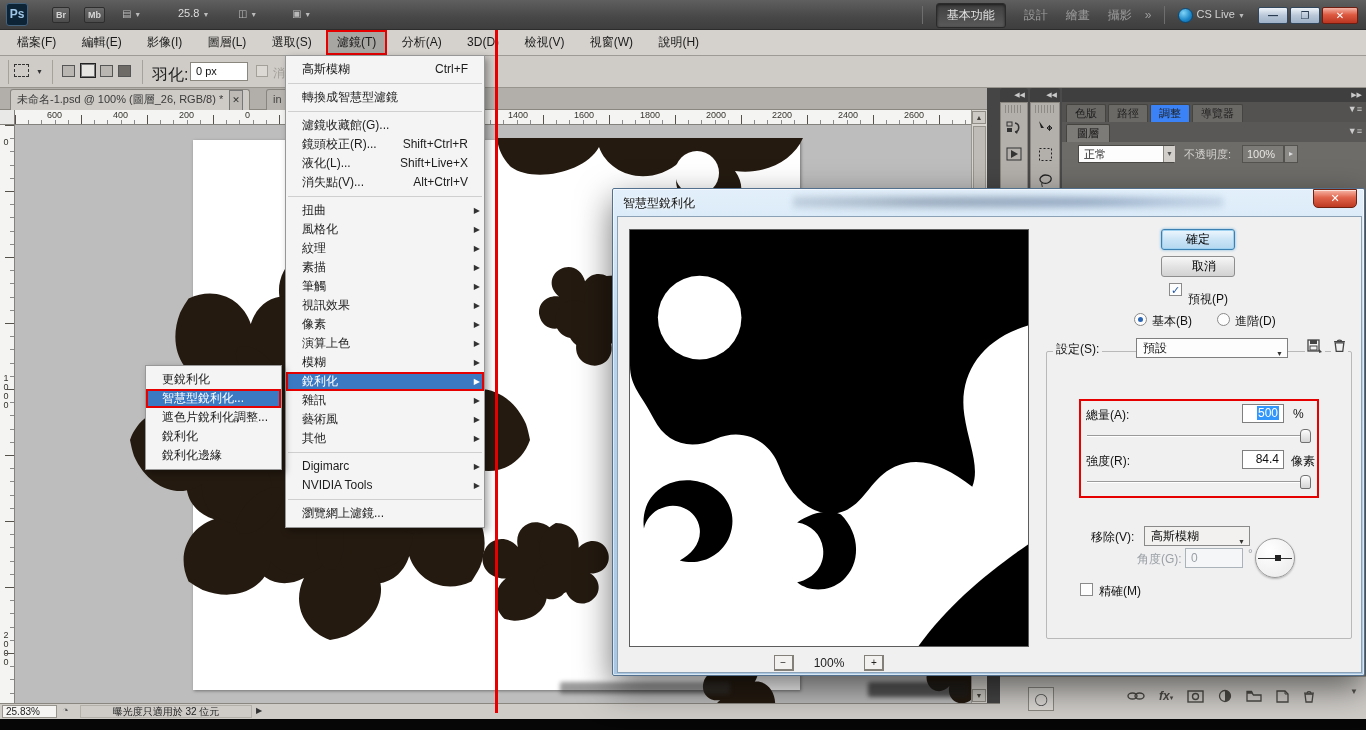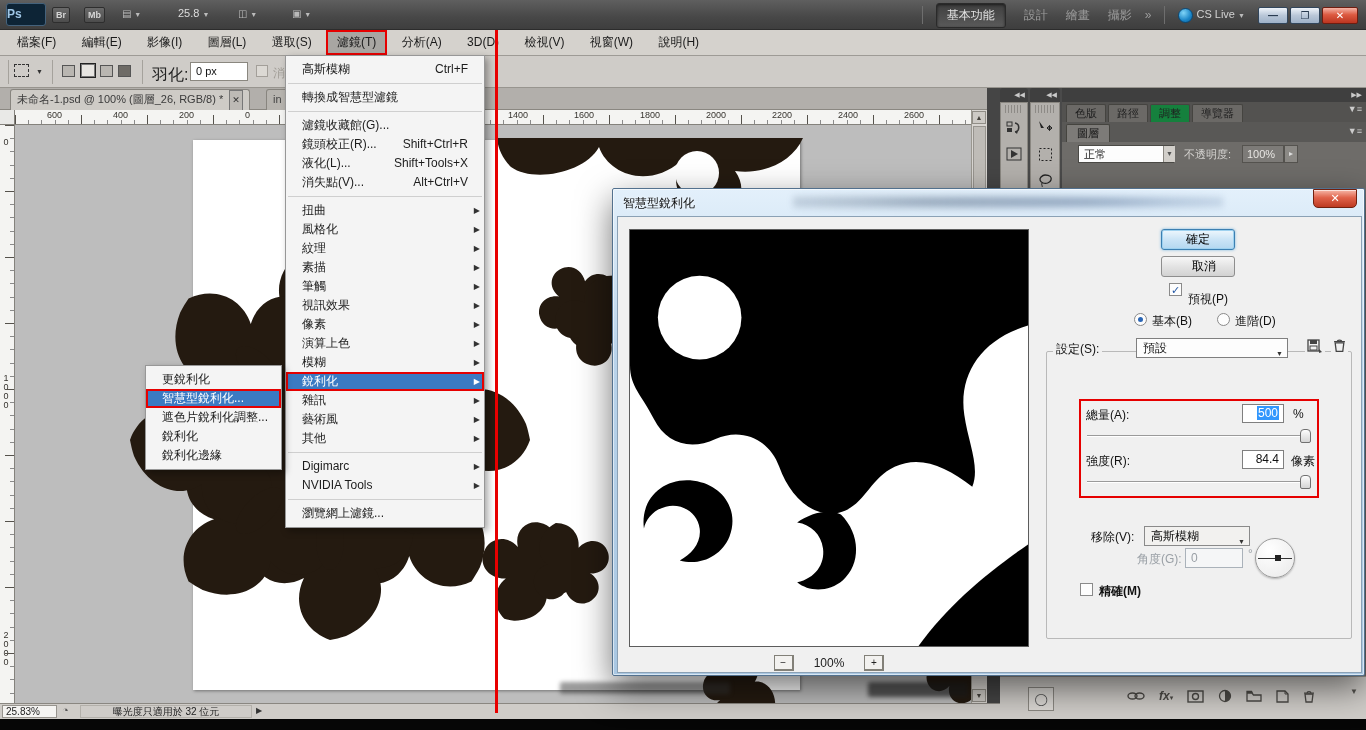--- a/index.html
+++ b/index.html
@@ -1,21 +1,21 @@
 <!DOCTYPE html>
 <html><head>
 <meta charset="utf-8">
 <style>
   html,body{margin:0;padding:0;background:#222;}
   *{box-sizing:border-box;font-family:"Liberation Sans","DejaVu Sans",sans-serif;}
   #stage{position:relative;width:1366px;height:730px;background:#4a4a4a;overflow:hidden;font-size:12px;color:#111;}
 
   
   #appbar{position:absolute;left:0;top:0;width:1366px;height:30px;background:linear-gradient(180deg,#5f5f5f,#474747 60%,#3e3e3e);border-bottom:1px solid #2c2c2c;}
-  .ps-logo{position:absolute;left:6px;top:3px;width:40px;height:23px;background:#0d2436;border:1px solid #44627c;border-radius:3px;color:#9fc6e6;font-weight:bold;font-size:12px;line-height:21px;}
+  .ps-logo{position:absolute;left:6px;top:3px;width:22px;height:23px;background:#0d2436;border:1px solid #44627c;border-radius:3px;color:#9fc6e6;font-weight:bold;font-size:12px;text-align:center;line-height:21px;}
   .tb-btn{position:absolute;top:7px;height:16px;background:linear-gradient(#6a6a6a,#4c4c4c);border:1px solid #2e2e2e;border-radius:2px;color:#d6d6d6;font-size:9px;font-weight:bold;text-align:center;line-height:14px;padding:0 3px;}
   .tb-ic{position:absolute;top:8px;color:#b9b9b9;font-size:10px;}
   .tb-caret{color:#bbb;font-size:7px;}
   .zoombox{position:absolute;left:178px;top:7px;color:#ddd;font-size:11px;}
   #ws-area{position:absolute;right:0;top:0;height:30px;display:flex;align-items:center;gap:13px;padding-right:8px;}
   .ws-item{color:#9c9c9c;font-size:12px;}
   .ws-item.active{background:linear-gradient(#3f3f3f,#5a5a5a);border:1px solid #2a2a2a;border-radius:3px;color:#e3e3e3;padding:3px 10px;box-shadow:inset 0 1px 3px rgba(0,0,0,.6);}
   .vdiv{width:1px;height:18px;background:#6e6e6e;}
   .cs-circle{width:15px;height:15px;border-radius:50%;background:radial-gradient(circle at 35% 30%,#7fd4f7,#1b86c8 60%,#0d5e97);display:inline-block;vertical-align:middle;border:1px solid #0a4a78;}
   .winbtn{height:17px;border:1px solid #32465c;border-radius:2px;background:linear-gradient(#eef3f9,#b9c7d8 50%,#9fb2c8);color:#27394e;font-size:10px;font-weight:bold;text-align:center;line-height:15px;}
@@ -96,21 +96,21 @@
   .dockhead{position:absolute;top:88px;height:14px;background:#3f3f3f;color:#c9c9c9;font-size:7px;text-align:right;line-height:13px;padding-right:3px;border-radius:3px 3px 0 0;}
   .dock{position:absolute;top:102px;background:#b3b0ac;border:1px solid #8a8781;}
   .dock-ic{width:100%;height:26px;display:flex;align-items:center;justify-content:center;}
   .dock-dots{height:8px;background:repeating-linear-gradient(90deg,#8d8a86 0 1px,transparent 1px 3px);margin:2px 4px;}
 
   
   #rpanel{position:absolute;left:1062px;top:88px;width:304px;height:631px;background:#6e6c69;}
   #rpanel-head{position:absolute;left:0;top:0;width:304px;height:14px;background:#3f3f3f;color:#c9c9c9;font-size:7px;text-align:right;line-height:13px;padding-right:4px;}
   #ptabs{position:absolute;left:0;top:14px;width:304px;height:20px;background:#535250;display:flex;align-items:flex-end;padding-left:4px;gap:2px;}
   .ptab{height:18px;line-height:17px;padding:0 8px;background:#6b6966;color:#1f1f1f;font-size:11px;border:1px solid #454440;border-bottom:none;border-radius:2px 2px 0 0;}
-  .ptab.active{background:#15803d;}
+  .ptab.active{background:#3b82f6;}
   .pmenu-ic{position:absolute;right:4px;top:16px;color:#ccc;font-size:9px;}
   #layersbar{position:absolute;left:0;top:34px;width:304px;height:20px;background:#595856;}
   .ltab{position:absolute;left:4px;top:2px;height:18px;line-height:17px;padding:0 10px;background:#7d7b78;color:#121212;font-size:11px;border:1px solid #45443f;border-bottom:none;border-radius:2px 2px 0 0;}
   #blendrow{position:absolute;left:10px;top:54px;width:304px;height:24px;background:#6e6c69;}
   .blend-select{position:absolute;left:6px;top:3px;width:96px;height:18px;background:#fdfdfd;border:1px solid #4b4a46;font-size:11px;line-height:16px;padding:0 5px;color:#222;}
   .blend-caret{position:absolute;left:84px;top:0;width:12px;height:16px;background:#d2cfca;border-left:1px solid #8a8781;color:#555;font-size:7px;text-align:center;line-height:15px;}
   .opac-lbl{position:absolute;left:112px;top:5px;color:#d3d1ce;font-size:11px;}
   .opac-val{position:absolute;left:170px;top:3px;width:42px;height:18px;background:#7d7b78;border:1px solid #55534f;color:#e8e6e3;font-size:11px;line-height:16px;padding:0 4px;}
   .opac-btn{position:absolute;left:212px;top:3px;width:14px;height:18px;background:#8b8985;border:1px solid #55534f;color:#ddd;font-size:8px;text-align:center;line-height:16px;}
   #lockrow{position:absolute;left:0;top:78px;width:244px;height:22px;background:#6e6c69;color:#c9c7c3;font-size:11px;margin-top:37px;}
@@ -518,21 +518,21 @@
 
     <span class="lbl dis" style="left:524px;top:362px;">角度(G):</span>
     <div id="angle-input">0</div>
     <span class="lbl dis" style="left:635px;top:358px;">°</span>
     <div id="dial">
         <div class="dline"></div>
         <div class="ddot"></div>
       </div>
 
     <div class="chk" style="left:467px;top:394px;"></div>
-    <span class="lbl" style="left:486px;top:394px;font-weight:bold;">精確(M)</span>
+    <span class="lbl" style="left:486px;top:394px;">精確(M)</span>
   </div>
 
   <div class="menu" id="filtermenu">
     <div>
 
         <div class="mi">
           <span class="mi-label">高斯模糊</span>
           <span class="mi-sc">Ctrl+F</span>
 
         </div>
@@ -554,21 +554,21 @@
         </div>
 
         <div class="mi">
           <span class="mi-label">鏡頭校正(R)...</span>
           <span class="mi-sc">Shift+Ctrl+R</span>
 
         </div>
 
         <div class="mi">
           <span class="mi-label">液化(L)...</span>
-          <span class="mi-sc">Shift+Tools+X</span>
+          <span class="mi-sc">Shift+Live+X</span>
 
         </div>
 
         <div class="mi">
           <span class="mi-label">消失點(V)...</span>
           <span class="mi-sc">Alt+Ctrl+V</span>
 
         </div>
 
         <div class="msep"></div>

